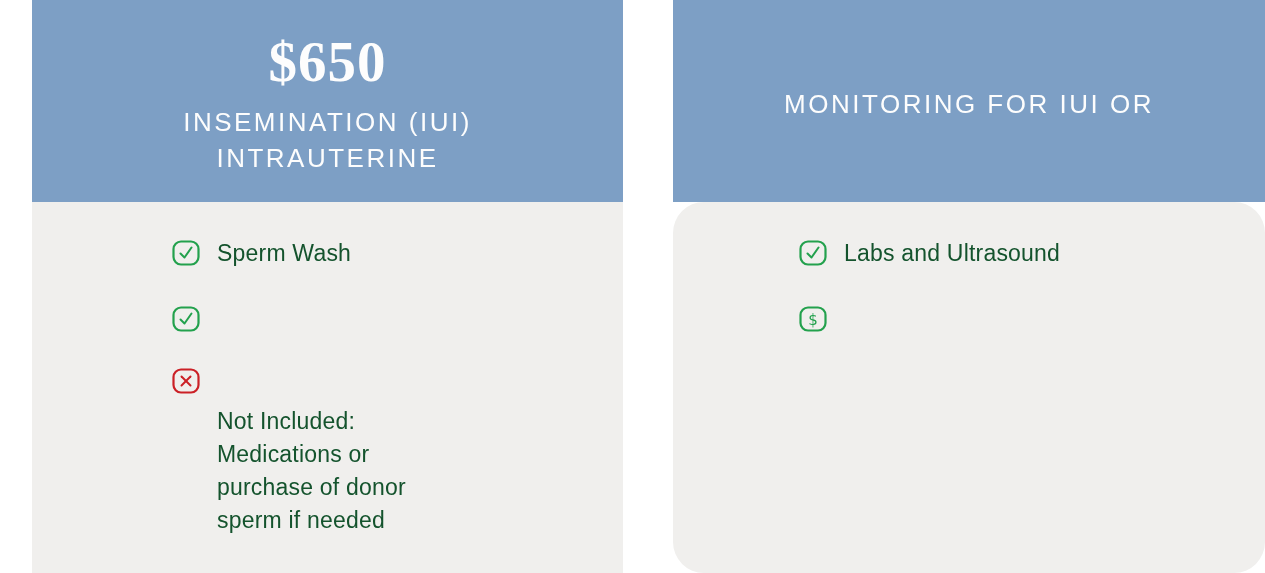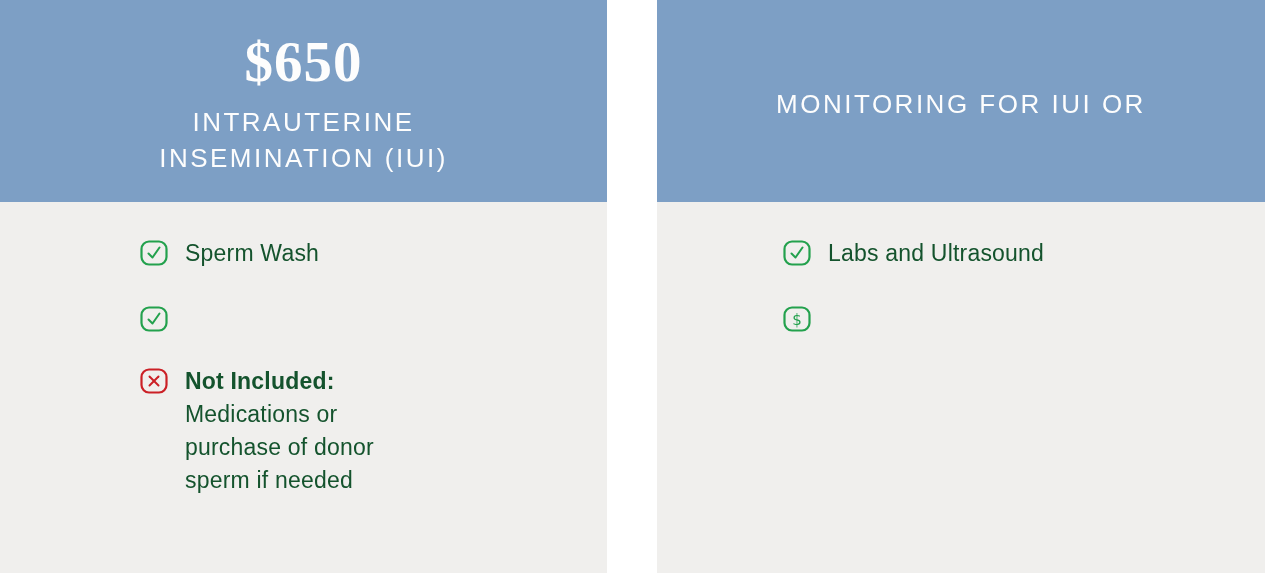--- a/index.html
+++ b/index.html
@@ -4,20 +4,21 @@
 <style>
   * { margin: 0; padding: 0; box-sizing: border-box; }
   html, body { width: 1265px; height: 573px; background: #ffffff; overflow: hidden; }
   body { font-family: "Liberation Sans", sans-serif; }
 
   .pricing-wrap {
     display: flex;
     width: 1265px;
     height: 573px;
     background: #ffffff;
+    padding-left: 32px;
   }
   .card {
     display: flex;
     flex-direction: column;
     height: 573px;
   }
   .card.left  { width: 607px; margin-right: 50px; }
   .card.right { width: 608px; }
 
   .card-header {
@@ -46,54 +47,54 @@
     line-height: 36px;
   }
   .subtitle span { display: block; }
 
   .card-body {
     flex: 1;
     background: #f0efed;
     padding-top: 35px;
   }
   .card.left  .card-body { padding-left: 140px; }
-  .card.right .card-body { padding-left: 126px; }
+  .card.right .card-body { padding-left: 126px; border-radius: 31px; }
 
   .item {
     display: flex;
     align-items: flex-start;
     margin-bottom: 33px;
   }
   .item .icon {
     flex: 0 0 auto;
     margin-top: 3px;
     margin-right: 17px;
     line-height: 0;
   }
   .item .text {
     font-size: 23px;
     line-height: 33px;
     color: #14532d;
     letter-spacing: 0.2px;
   }
   .card.left  .item .text { max-width: 255px; }
   .card.right .item .text { max-width: 280px; }
-  .item .text strong { display: block; font-weight: 700; }
+  .item .text strong { display: block; font-weight: 400; margin-top: 40px; }
 </style>
 </head>
 <body>
 
 <div class="pricing-wrap">
 
   <div class="card left">
     <div class="card-header">
       <div class="price">$650</div>
       <div class="subtitle">
+        <span>INSEMINATION (IUI)</span>
         <span>INTRAUTERINE</span>
-        <span>INSEMINATION (IUI)</span>
       </div>
     </div>
     <div class="card-body">
 
       <div class="item">
         <span class="icon">
           <svg width="28" height="26" viewBox="0 0 28 26">
             <rect x="1.5" y="1.5" width="25" height="23" rx="7.5" fill="none" stroke="#23a14d" stroke-width="2.2"></rect>
             <polyline points="8.5,13.5 12.5,17.5 19.5,7.5" fill="none" stroke="#23a14d" stroke-width="2" stroke-linecap="round" stroke-linejoin="round"></polyline>
           </svg>

